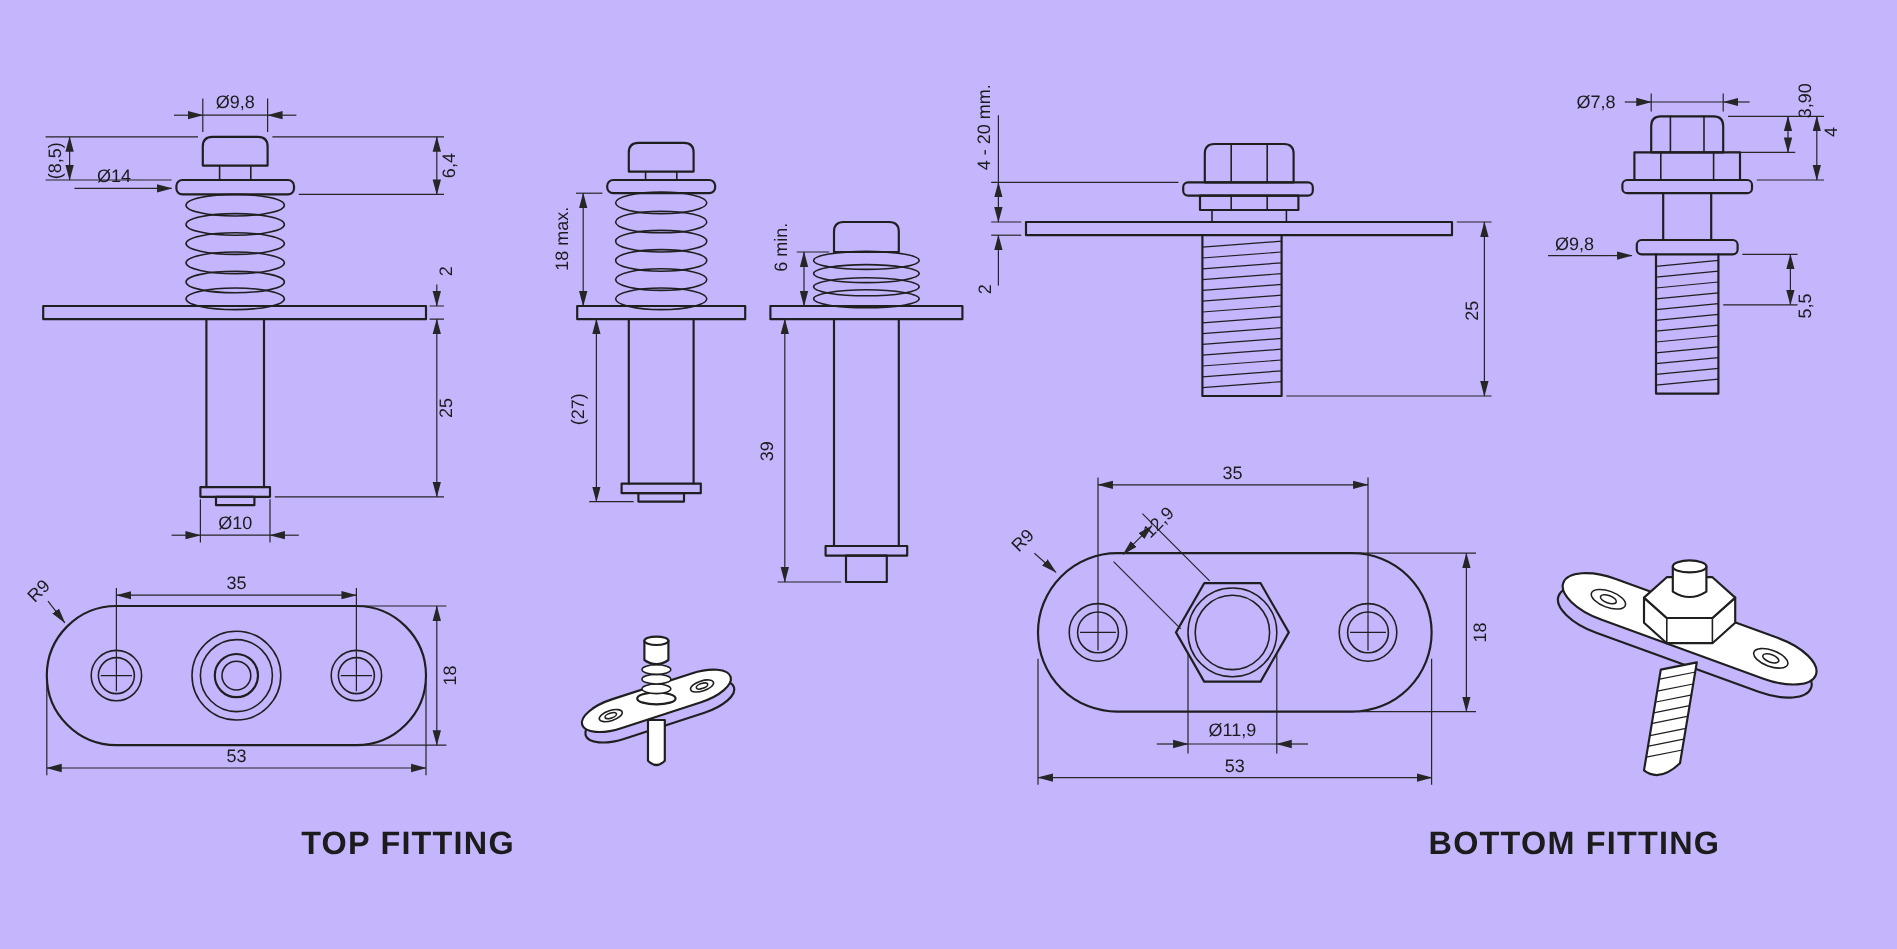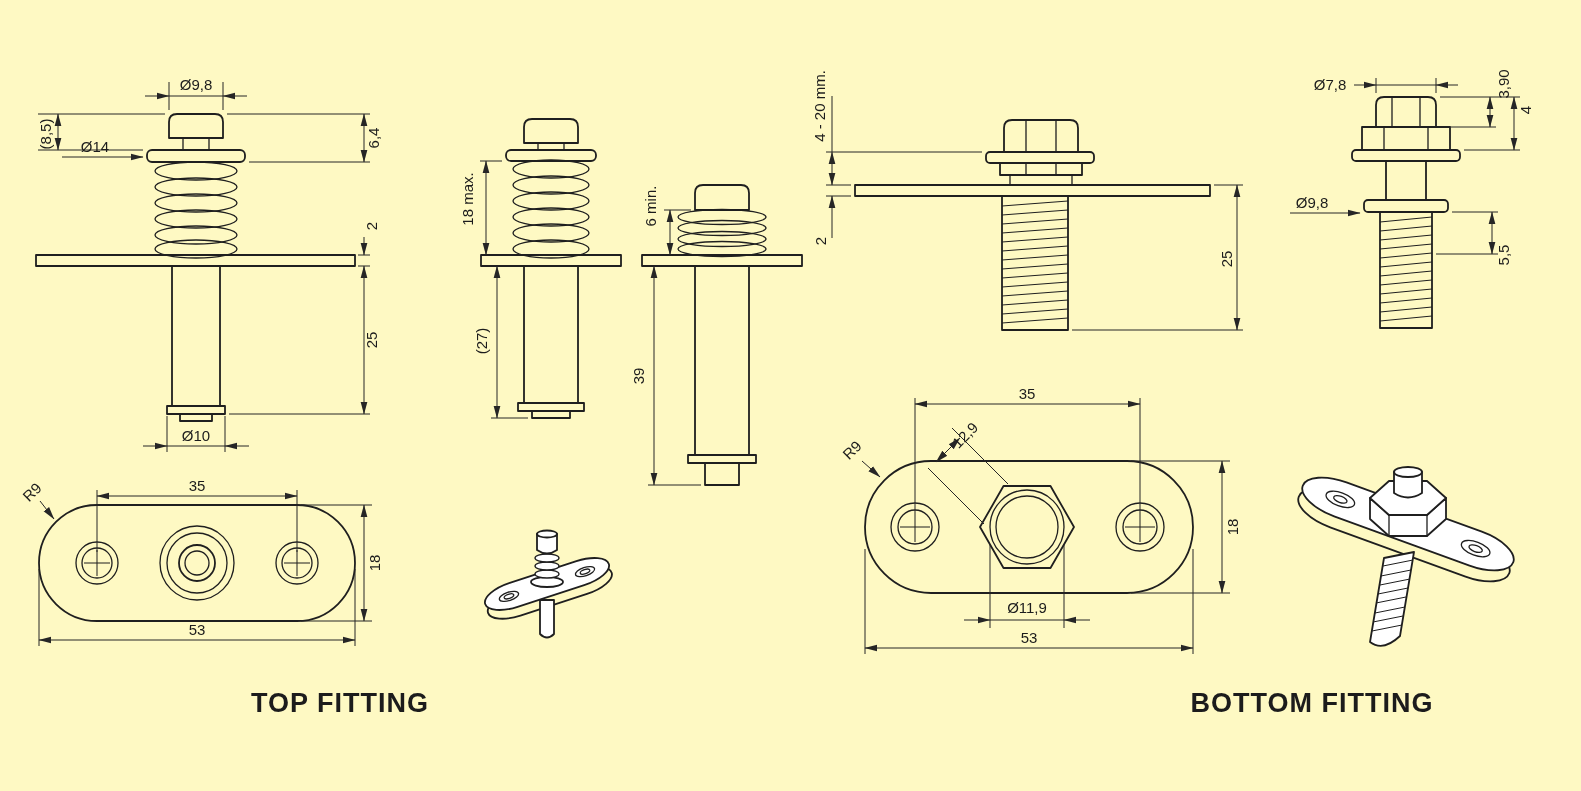--- a/index.html
+++ b/index.html
@@ -1,16 +1,16 @@
 <!DOCTYPE html>
 <html><head>
 <meta charset="utf-8">
 <style>
   html,body{margin:0;padding:0;background:#fff;}
-  .stage{position:relative;width:1581px;height:791px;background:#fef9c3;overflow:hidden;
+  .stage{position:relative;width:1581px;height:791px;background:#c4b5fd;overflow:hidden;
          font-family:"Liberation Sans",sans-serif;}
   svg{display:block;}
   .obj {fill:none;stroke:#1f1f1f;stroke-width:1.8;stroke-linecap:round;stroke-linejoin:round;}
   .obj2{fill:none;stroke:#1f1f1f;stroke-width:1.3;stroke-linecap:round;stroke-linejoin:round;}
   .thin{fill:none;stroke:#1f1f1f;stroke-width:1;}
   .dim {fill:none;stroke:#262626;stroke-width:1;}
   .fillw{fill:#ffffff;}
   text{fill:#1c1c1c;}
   .dimtext{font-size:15px;font-family:"Liberation Sans",sans-serif;}
   .title{font-size:27px;font-weight:bold;letter-spacing:1px;font-family:"Liberation Sans",sans-serif;}

